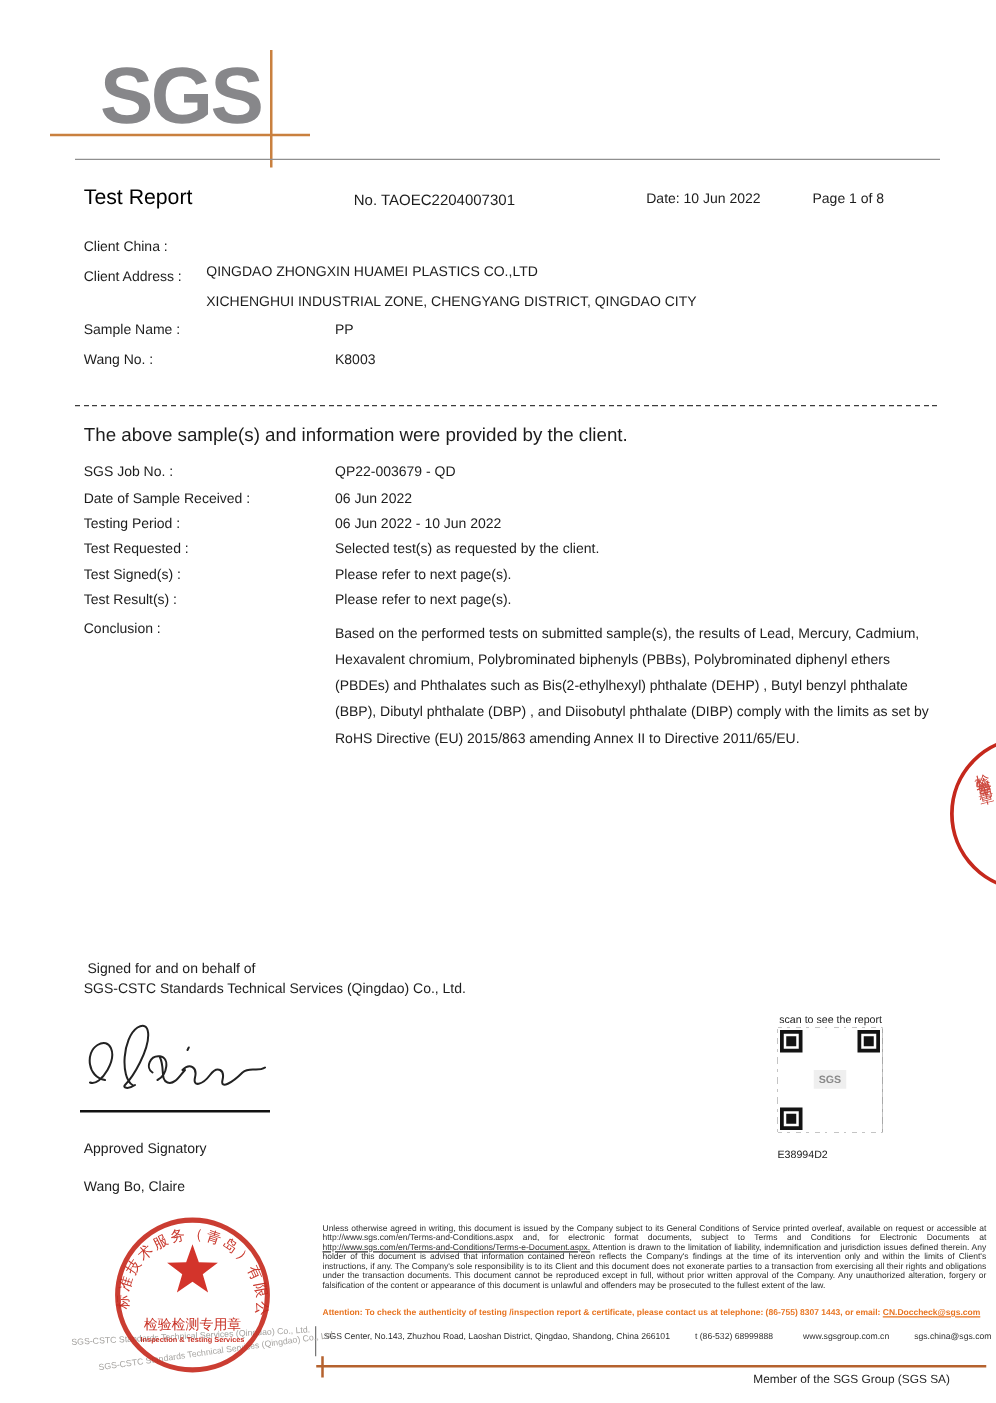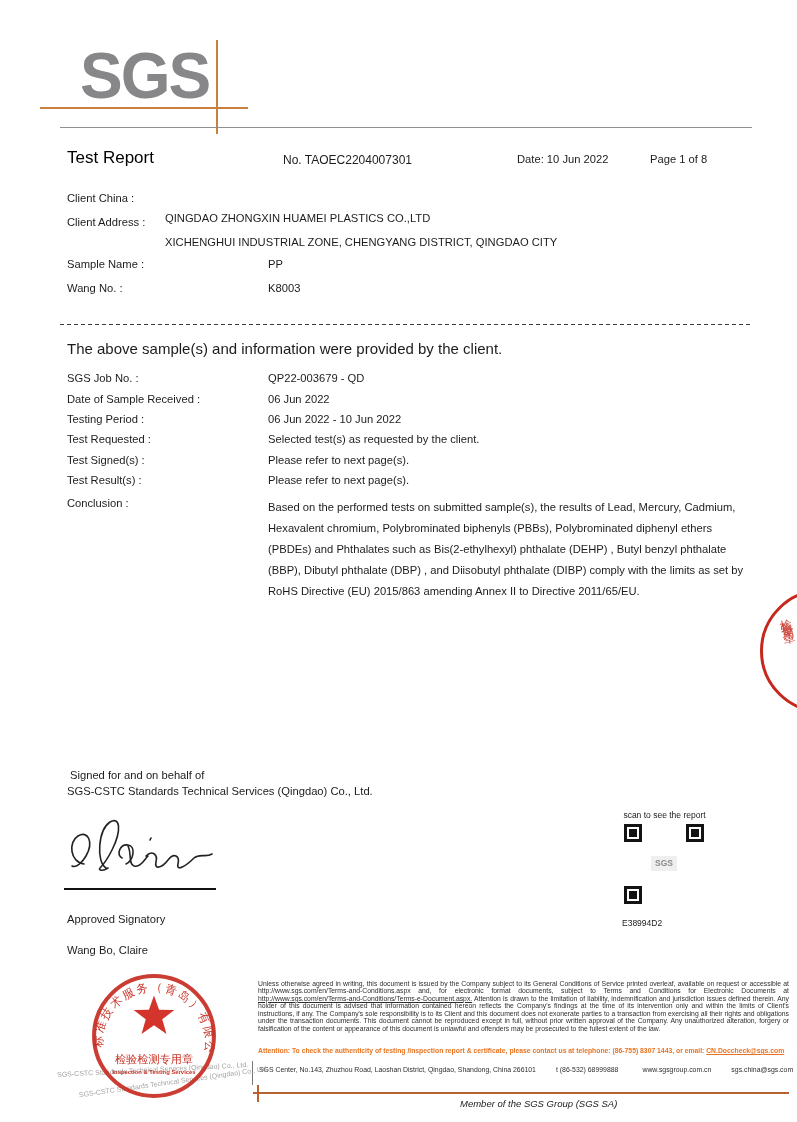--- a/index.html
+++ b/index.html
@@ -96,21 +96,21 @@
   .attention .url { text-decoration:underline; }
 
   .addr-sep { left:252px; top:1061px; width:1px; height:24px; background:#777; }
   .addr-row { left:259px; top:1066px; width:530px; font-size:6.9px; color:#2e2e2e; white-space:nowrap; }
   .addr-row span { margin-right:0; }
   .addr-gap-lg { display:inline-block; width:20px; }
   .addr-gap-md { display:inline-block; width:24px; }
 
   .footer-hline { left:253px; top:1092px; width:536px; height:2px; background:#b5622e; }
   .footer-vtick { left:257px; top:1085px; width:2px; height:17px; background:#b5622e; }
-  .member { left:460px; top:1098px; width:300px; text-align:left; font-size:9.5px; color:#222;font-style:italic; }
+  .member { left:460px; top:1098px; width:300px; text-align:right; font-size:9.5px; color:#222; }
 </style>
 </head>
 <body>
 
 <div class="abs logo-text">SGS</div>
 <div class="abs logo-hline"></div>
 <div class="abs logo-vline"></div>
 <div class="abs header-rule"></div>
 
 <div class="abs title">Test Report</div>

